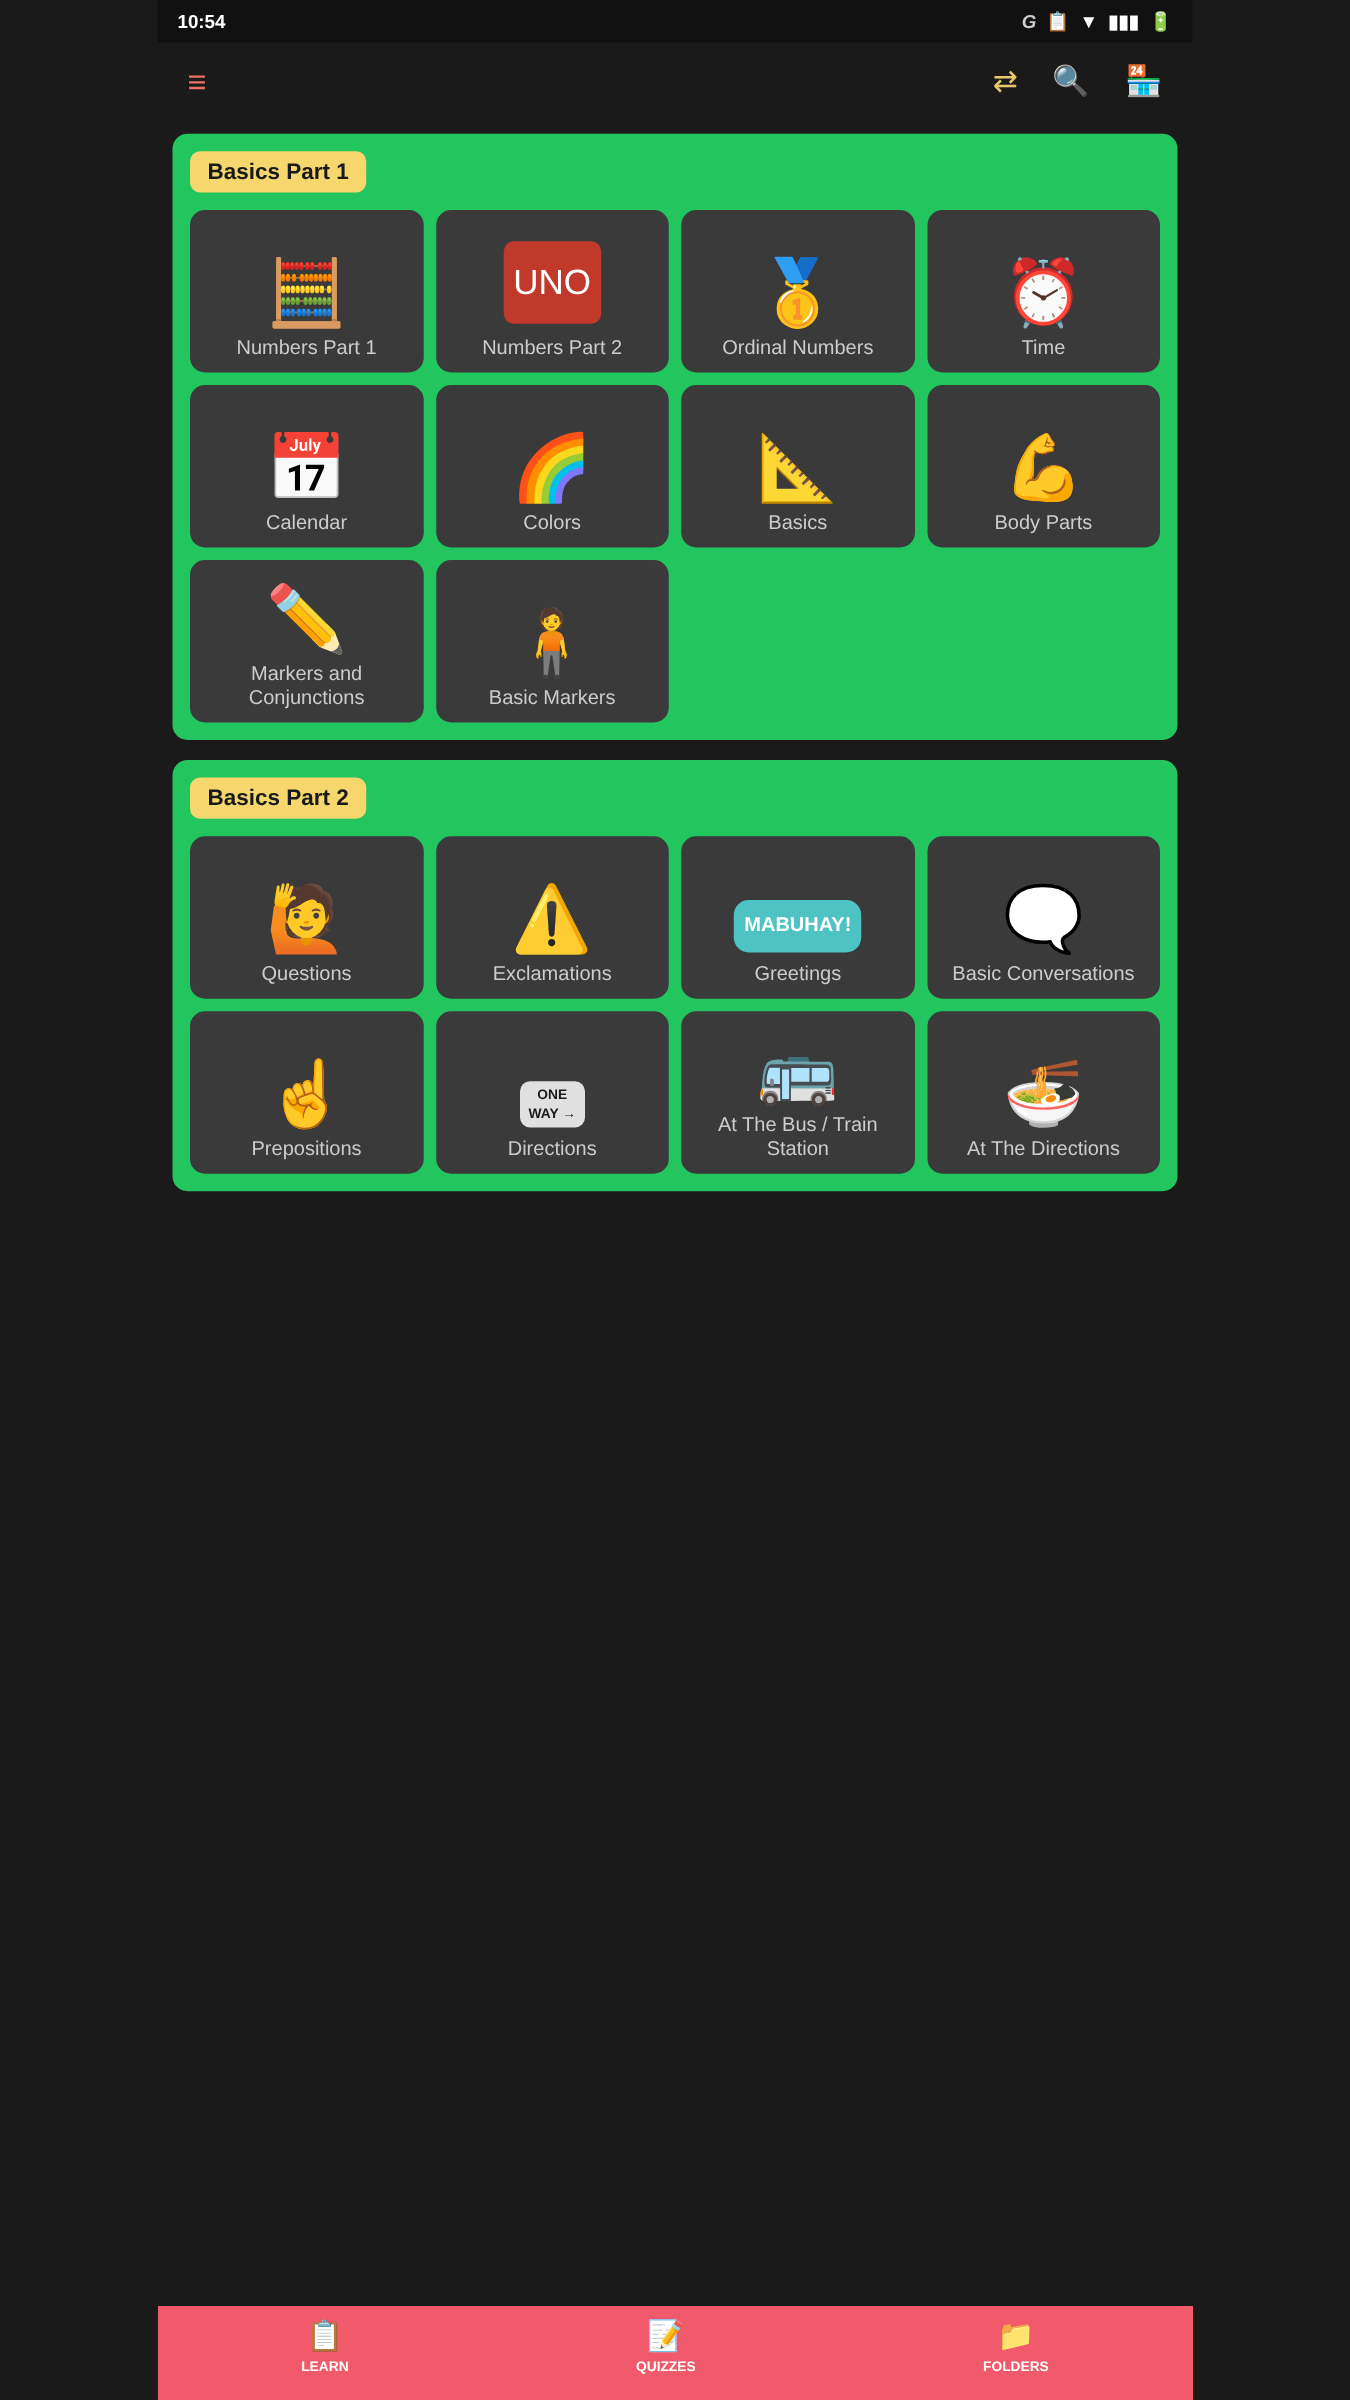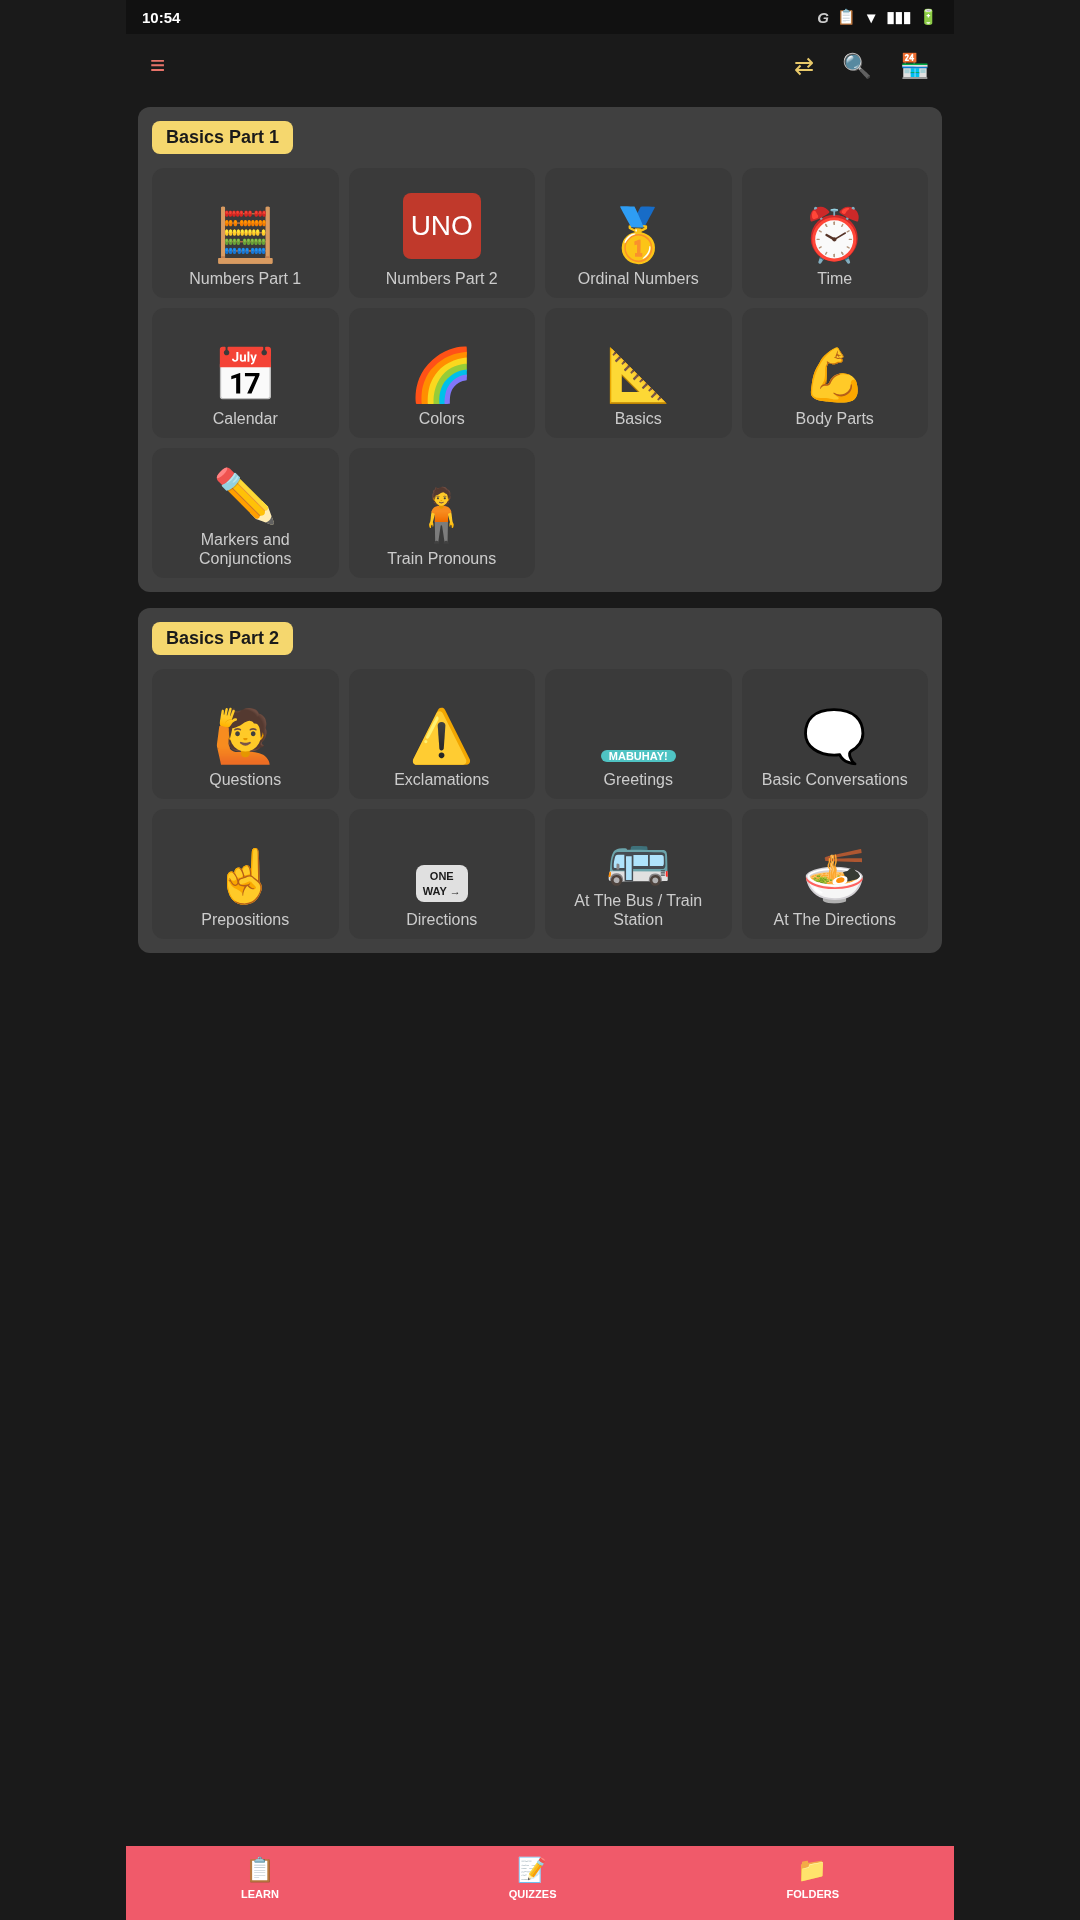--- a/index.html
+++ b/index.html
@@ -50,21 +50,21 @@
     
     .scroll-content {
       flex: 1;
       overflow-y: auto;
       padding: 10px 12px;
       padding-bottom: 80px;
     }
 
     
     .section {
-      background: #404040;
+      background: #22c55e;
       border-radius: 12px;
       padding: 14px;
       margin-bottom: 16px;
     }
     .section-header {
       background: #f5d76e;
       color: #1a1a1a;
       font-weight: bold;
       font-size: 18px;
       padding: 6px 14px;
@@ -209,42 +209,42 @@
         <div class="card-label">Body Parts</div>
       </div>
 
       <div class="card">
         <div class="card-icon">✏️</div>
         <div class="card-label">Markers and Conjunctions</div>
       </div>
 
       <div class="card">
         <div class="card-icon">🧍</div>
-        <div class="card-label">Train Pronouns</div>
+        <div class="card-label">Basic Markers</div>
       </div>
 
     </div>
   </div>
 
   <div class="section">
     <div class="section-header">Basics Part 2</div>
     <div class="grid">
 
       <div class="card">
         <div class="card-icon">🙋</div>
         <div class="card-label">Questions</div>
       </div>
 
       <div class="card">
         <div class="card-icon">⚠️</div>
         <div class="card-label">Exclamations</div>
       </div>
 
       <div class="card">
-        <div style="background:#4fc3c3;border-radius:12px;padding:0 8px;margin-bottom:8px;color:white;font-size:11px;font-weight:bold;">MABUHAY!</div>
+        <div style="background:#4fc3c3;border-radius:12px;padding:12px 8px;margin-bottom:8px;color:white;font-size:16px;font-weight:bold;">MABUHAY!</div>
         <div class="card-label">Greetings</div>
       </div>
 
       <div class="card">
         <div class="card-icon">🗨️</div>
         <div class="card-label">Basic Conversations</div>
       </div>
 
       <div class="card">
         <div class="card-icon">☝️</div>

